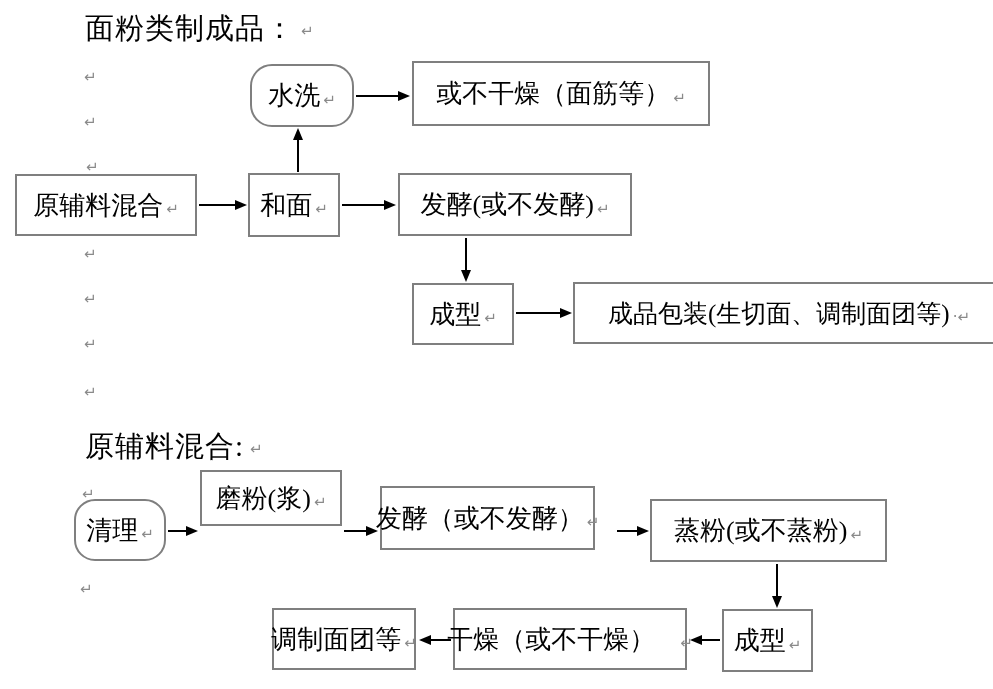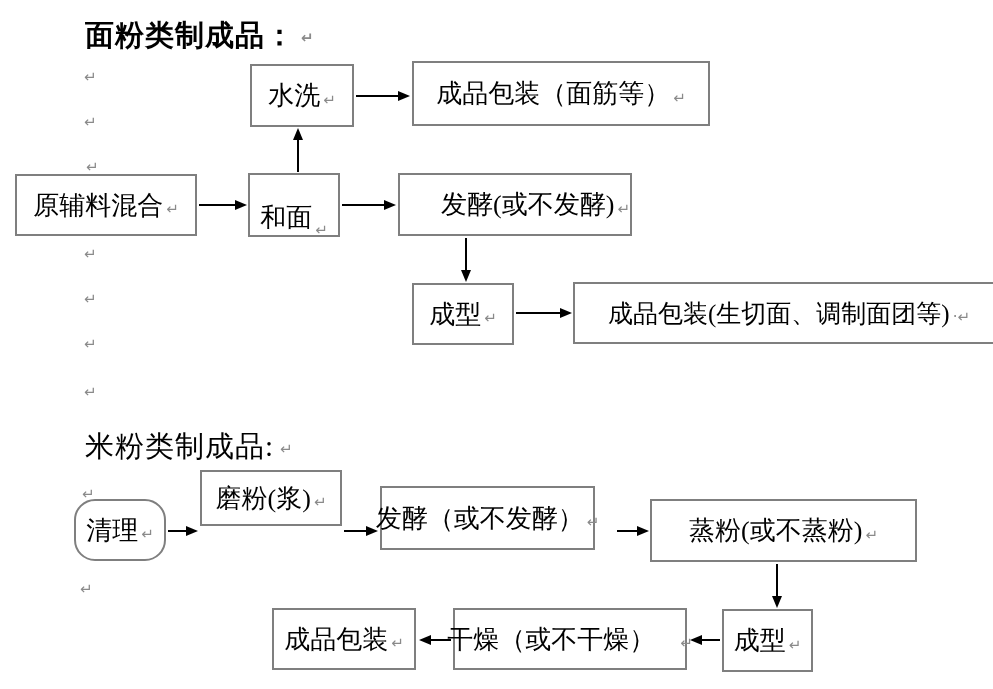--- a/index.html
+++ b/index.html
@@ -29,50 +29,50 @@
   }
   svg.arrows{position:absolute;left:0;top:0;pointer-events:none;}
   svg.arrows line{stroke:#000;stroke-width:2;}
   svg.arrows polygon{fill:#000;stroke:none;}
 </style>
 </head>
 <body>
 
 <div class="canvas">
 
-  <div class="flow-title" style="left:85px;top:16px;font-weight:bold;"><span>面粉类制成品：</span><span class="mark">↵</span></div>
-  <div class="flow-title" style="left:85px;top:427px;"><span>米粉类制成品:</span><span class="mark">↵</span></div>
+  <div class="flow-title" style="left:85px;top:9px;"><span>面粉类制成品：</span><span class="mark">↵</span></div>
+  <div class="flow-title" style="left:85px;top:427px;"><span>原辅料混合:</span><span class="mark">↵</span></div>
 
   <span class="pilcrow" style="left:84px;top:68px;">↵</span>
   <span class="pilcrow" style="left:84px;top:113px;">↵</span>
   <span class="pilcrow" style="left:86px;top:158px;">↵</span>
   <span class="pilcrow" style="left:84px;top:245px;">↵</span>
   <span class="pilcrow" style="left:84px;top:290px;">↵</span>
   <span class="pilcrow" style="left:84px;top:335px;">↵</span>
   <span class="pilcrow" style="left:84px;top:383px;">↵</span>
   <span class="pilcrow" style="left:82px;top:485px;">↵</span>
   <span class="pilcrow" style="left:80px;top:580px;">↵</span>
 
-  <div class="node" style="left:250px;top:64px;width:104px;height:63px;">
+  <div class="node" style="left:250px;top:64px;width:104px;height:63px;border-radius:22px;">
       <span class="label">水洗</span>
       <span class="mark">↵</span>
     </div>
   <div class="node" style="left:412px;top:61px;width:298px;height:65px;">
-      <span class="label">成品包装（面筋等）</span>
+      <span class="label">或不干燥（面筋等）</span>
       <span class="mark">↵</span>
     </div>
   <div class="node" style="left:15px;top:174px;width:182px;height:62px;">
       <span class="label">原辅料混合</span>
       <span class="mark">↵</span>
     </div>
-  <div class="node" style="left:248px;top:173px;width:92px;height:64px;align-items:flex-end;">
+  <div class="node" style="left:248px;top:173px;width:92px;height:64px;">
       <span class="label">和面</span>
       <span class="mark">↵</span>
     </div>
-  <div class="node" style="left:398px;top:173px;width:234px;height:63px;justify-content:flex-end;">
+  <div class="node" style="left:398px;top:173px;width:234px;height:63px;">
       <span class="label">发酵(或不发酵)</span>
       <span class="mark">↵</span>
     </div>
   <div class="node" style="left:412px;top:283px;width:102px;height:62px;">
       <span class="label">成型</span>
       <span class="mark">↵</span>
     </div>
   <div class="node small-label" style="left:573px;top:282px;width:432px;height:62px;">
       <span class="label">成品包装(生切面、调制面团等)</span>
       <span class="mark">·↵</span>
@@ -83,34 +83,34 @@
       <span class="mark">↵</span>
     </div>
   <div class="node" style="left:200px;top:470px;width:142px;height:56px;text-align:center;">
       <span class="label">磨粉(浆)</span>
       <span class="mark">↵</span>
     </div>
   <div class="node" style="left:380px;top:486px;width:215px;height:64px;">
       <span class="label">发酵（或不发酵）</span>
       <span class="mark">↵</span>
     </div>
-  <div class="node" style="left:650px;top:499px;width:267px;height:63px;">
+  <div class="node" style="left:650px;top:499px;width:237px;height:63px;">
       <span class="label">蒸粉(或不蒸粉)</span>
       <span class="mark">↵</span>
     </div>
   <div class="node" style="left:722px;top:609px;width:91px;height:63px;">
       <span class="label">成型</span>
       <span class="mark">↵</span>
     </div>
   <div class="node" style="left:453px;top:608px;width:234px;height:62px;gap:22px;">
       <span class="label">干燥（或不干燥）</span>
       <span class="mark">↵</span>
     </div>
   <div class="node" style="left:272px;top:608px;width:144px;height:62px;">
-      <span class="label">成品包装</span>
+      <span class="label">调制面团等</span>
       <span class="mark">↵</span>
     </div>
 
   <svg class="arrows" width="993" height="689" viewBox="0 0 993 689">
 
     <g>
       <line x1="356" y1="96" x2="398" y2="96"></line>
         <polygon points="410,96 398,91 398,101"></polygon>
     </g>
     <g>

